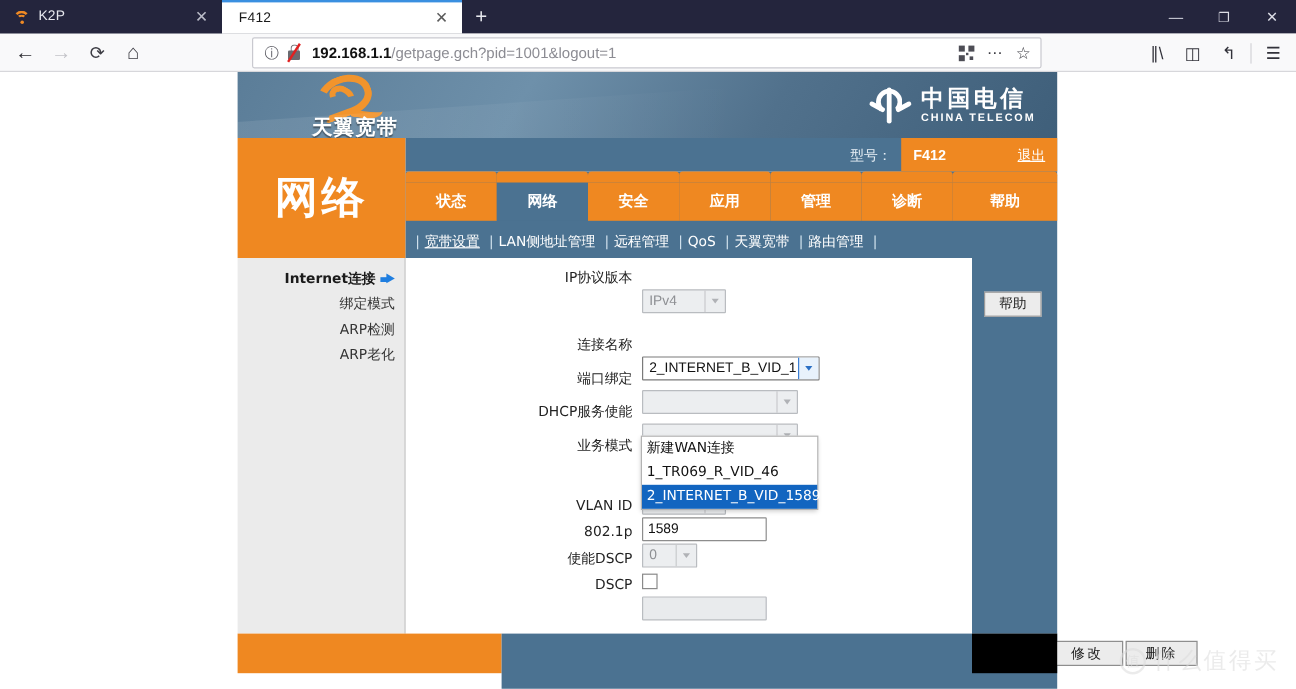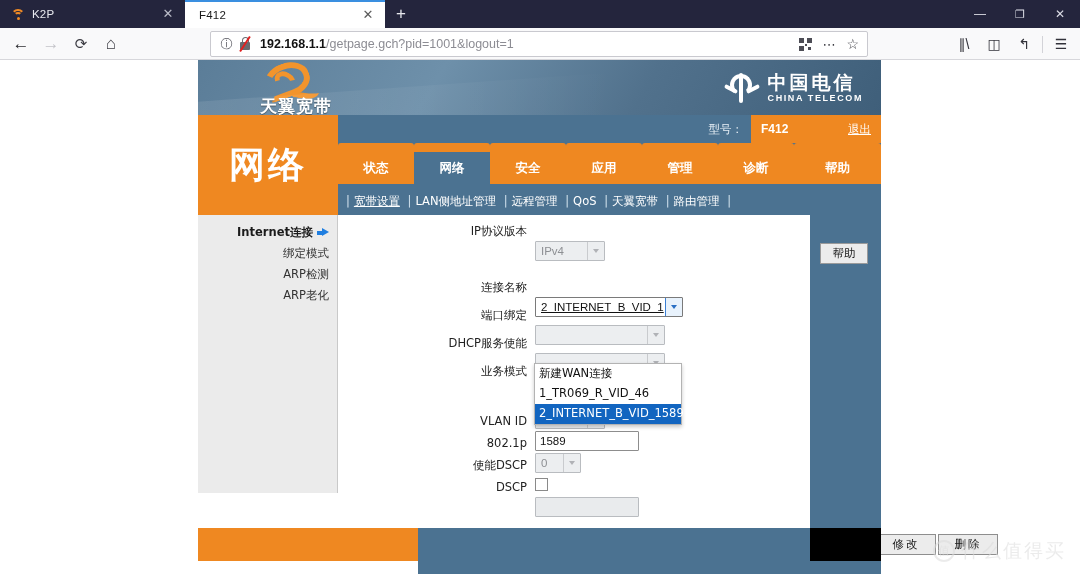--- a/index.html
+++ b/index.html
@@ -188,21 +188,21 @@
   .subnav { position: absolute; left: 0; top: 45px; width: 543px; height: 27px;
     line-height: 27px; font-size: 11.5px; color: #eaf2f8; white-space: nowrap;
     font-family: "DejaVu Sans","Liberation Sans",sans-serif; padding-left: 4px; }
   .subnav .sep { color: #cfe0ec; padding: 0 4px; }
   .subnav .lnk { color: #ffffff; }
   .subnav .lnk.cur { text-decoration: underline; }
 
   
   .bodyarea { position: absolute; left: 0; top: 155px; width: 683px; height: 313px;
     background: #ffffff; }
-  .leftcol { position: absolute; left: 0; top: 0; width: 140px; height: 278px;
+  .leftcol { position: absolute; left: 0; top: 0; width: 140px; height: 313px;
     background: #ebebeb; border-right: 1px solid #c9c9c9; }
   .menuitem { position: absolute; right: 8px; width: 130px; text-align: right;
     font-size: 11.5px; color: #333; white-space: nowrap;
     font-family: "DejaVu Sans","Liberation Sans",sans-serif; }
   .menuitem.active { font-weight: 700; color: #1b1b1b; }
   .arrow-blue { display: inline-block; width: 12px; height: 9px; position: relative;
     margin-left: 4px; vertical-align: middle; }
   .arrow-blue::before { content:""; position:absolute; left:0; top:2.5px;
     width:6px; height:4px; background:#1f7ee0; }
   .arrow-blue::after { content:""; position:absolute; left:5px; top:0;
@@ -227,21 +227,21 @@
   .sel {
     position: relative; height: 20px; background: #eceef0;
     border: 1px solid #b9bcc0; color: #8d8f93; font-size: 11.5px;
     line-height: 18px; padding-left: 5px; border-radius: 1px;
   }
   .sel .cv { position: absolute; right: 0; top: 0; width: 17px; height: 18px;
     border-left: 1px solid #c9cbce; }
   .sel .cv::after { content:""; position:absolute; left:5px; top:7px;
     border-left:3.5px solid transparent; border-right:3.5px solid transparent;
     border-top:4px solid #b0b2b6; }
-  .sel.enabled { background: #fff; border-color: #7a7a7a; color: #111; text-decoration: underline; }
+  .sel.enabled { background: #fff; border-color: #7a7a7a; color: #111; }
   .sel.enabled .cv { background: #e8f2fc; border-left: 1px solid #3b7fd4; }
   .sel.enabled .cv::after { border-top-color: #2a6fc4; }
 
   .txt { height: 20px; background: #fff; border: 1px solid #8d8d8d;
     font-size: 11.5px; color: #111; line-height: 18px; padding-left: 4px;
     border-radius: 1px; }
   .txt.disabled { background: #e9ebed; border-color: #b9bcc0; color: #9a9a9a; }
   .chk { width: 13px; height: 13px; background: #fff; border: 1px solid #8a8a8a;
     margin-top: 3px; }
 

